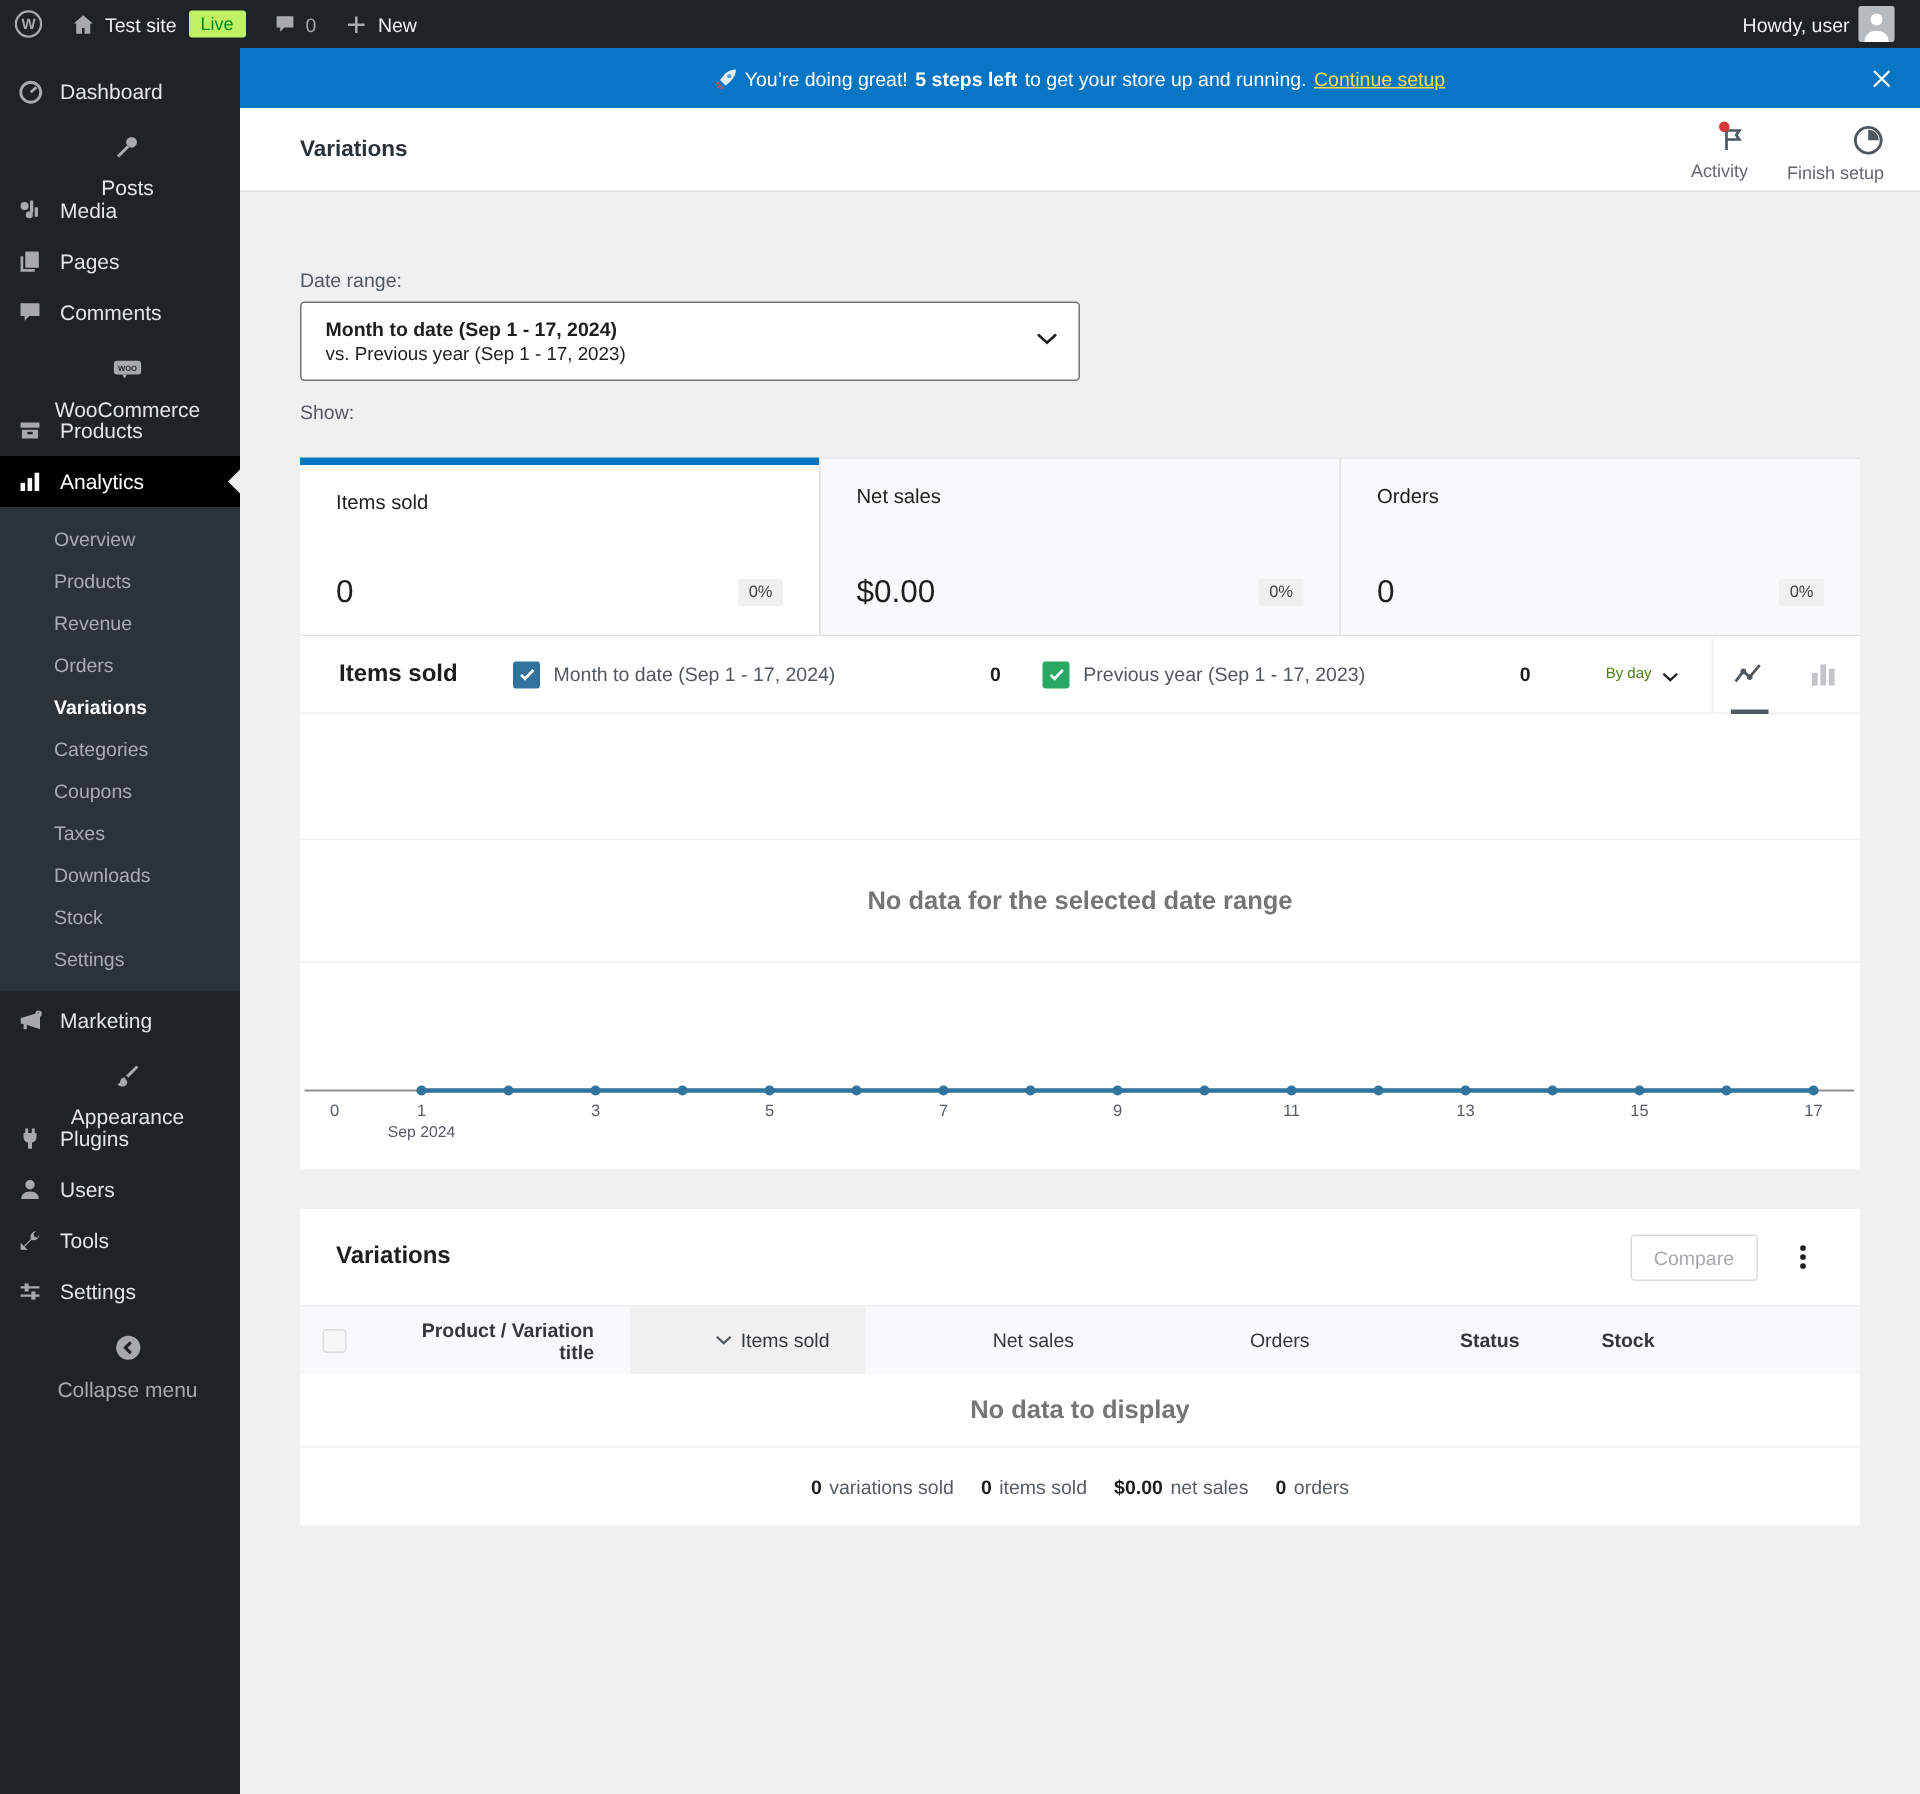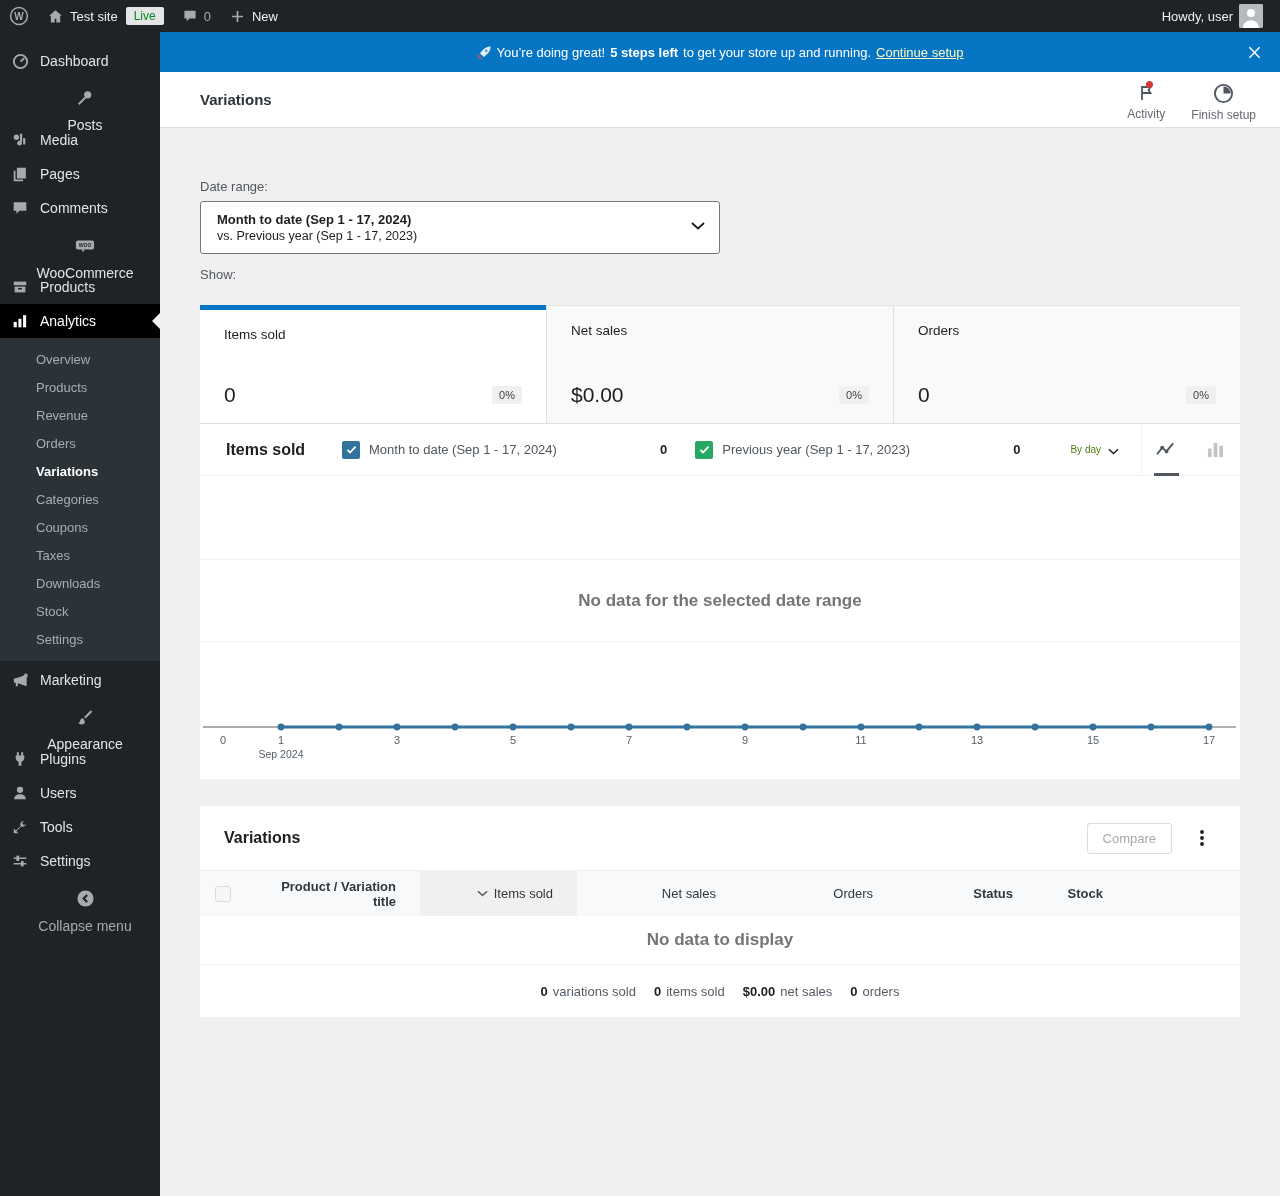--- a/index.html
+++ b/index.html
@@ -4,21 +4,21 @@
 <style>
   * { margin:0; padding:0; box-sizing:border-box; }
   html,body { width:1280px; height:1196px; overflow:hidden; }
   body { font-family:"Liberation Sans","DejaVu Sans",sans-serif; background:#f0f0f1; color:#1e1e1e; }
   svg { display:block; }
 
   
   .admin-bar { position:absolute; left:0; top:0; width:1280px; height:32px; background:#1d2327; color:#f0f0f1; display:flex; align-items:center; font-size:13px; z-index:50; }
   .ab-item { display:flex; align-items:center; gap:6px; padding:0 9px; height:32px; color:#f0f0f1; cursor:pointer; }
   .ab-item .ico { color:#a7aaad; display:flex; align-items:center; }
-  .live-badge { background:#e5e5e5; color:#008a20; font-size:12px; padding:2px 8px; border-radius:2px; margin-left:2px; }
+  .live-badge { background:#bef264; color:#008a20; font-size:12px; padding:2px 8px; border-radius:2px; margin-left:2px; }
   .ab-count { color:#a7aaad; }
   .ab-right { margin-left:auto; display:flex; align-items:center; gap:8px; padding-right:8px; }
   .avatar { width:24px; height:24px; border-radius:2px; background:#b6bbbf; overflow:hidden; }
 
   
   .sidebar { position:absolute; left:0; top:32px; width:160px; height:1164px; background:#1d2327; font-size:14px; }
   .s-item { display:flex; align-items:center; gap:10px; height:34px; padding-left:10px; color:#e2e4e7; cursor:pointer; position:relative; }
   .s-item .s-ico { width:20px; display:flex; justify-content:center; color:#a7aaad; }
   .s-item.gap { margin-top:11px;flex-direction:column; }
   .s-item.active-main { background:#000000; color:#fff; font-weight:400; }
@@ -27,27 +27,27 @@
   .s-submenu { background:#2c3338; padding:7px 0 8px 0; }
   .s-sub { height:28px; display:flex; align-items:center; padding-left:36px; color:#a8adb3; font-size:13px; cursor:pointer; }
   .s-sub.active { color:#fff; font-weight:bold; }
   .s-item.muted { color:#a7aaad; }
 
   
   .content { position:absolute; left:160px; top:32px; width:1120px; height:900px; background:#f0f0f1; }
 
   .banner { height:40px; background:#0675c4; color:#fff; display:flex; align-items:center; justify-content:center; font-size:13px; position:relative; gap:5px; }
   .banner b { font-weight:bold; }
-  .banner a { color:#fef9c3; text-decoration:underline; cursor:pointer; }
+  .banner a { color:#fde047; text-decoration:underline; cursor:pointer; }
   .banner-close { position:absolute; right:14px; top:8px; width:24px; height:24px; display:flex; align-items:center; justify-content:center; cursor:pointer; }
 
   .page-header { height:56px; background:#fff; border-bottom:1px solid #e0e0e0; display:flex; align-items:center; padding:0 24px 0 40px; }
   .page-title { font-size:15px; font-weight:bold; color:#2c3338; }
   .ph-right { margin-left:auto; display:flex; gap:26px; }
-  .ph-btn { display:flex; flex-direction:column; align-items:center; gap:4px; font-size:12px; color:#646970; cursor:pointer; position:relative; padding-top:6px; }
+  .ph-btn { display:flex; flex-direction:column; align-items:flex-end; gap:4px; font-size:12px; color:#646970; cursor:pointer; position:relative; padding-top:6px; }
   .red-dot { position:absolute; top:4px; right:12px; width:7px; height:7px; border-radius:50%; background:#d63638; }
 
   .main { padding:51px 16px 0 40px; }
   .field-label { font-size:13px; color:#50575e; margin-bottom:7px; }
   .select-box { width:520px; background:#fff; border:1px solid #757575; border-radius:3px; padding:9px 40px 9px 16px; position:relative; cursor:pointer; }
   .select-box .l1 { font-size:13px; font-weight:bold; color:#1e1e1e; line-height:17px; }
   .select-box .l2 { font-size:12.5px; color:#1e1e1e; line-height:16px; }
   .select-box.single { display:flex; align-items:center; height:52px; }
   .sb-chev { position:absolute; right:14px; top:50%; margin-top:-6px; color:#1e1e1e; }
   .show-row { margin-top:13px; }

